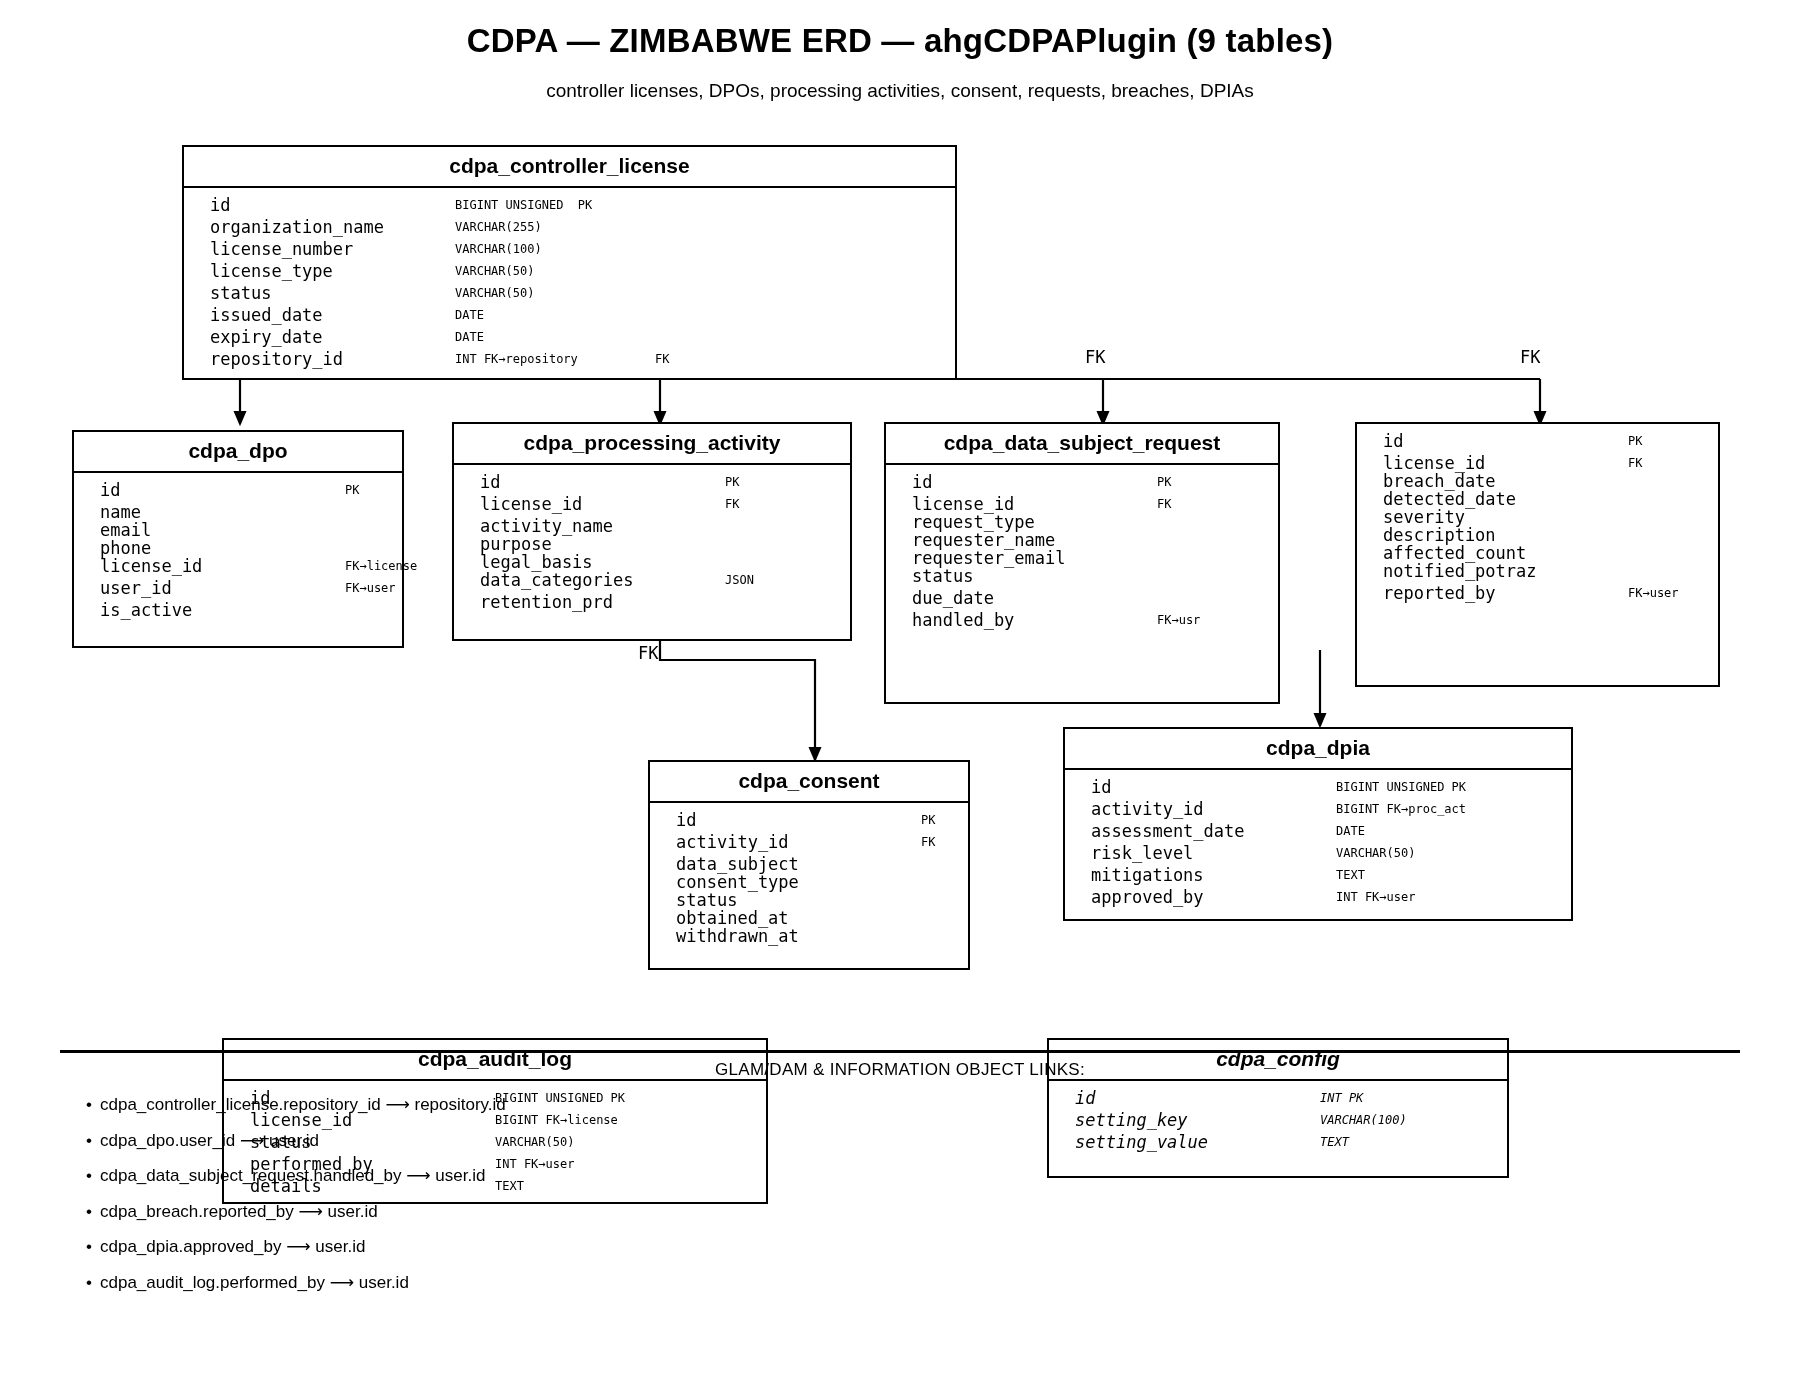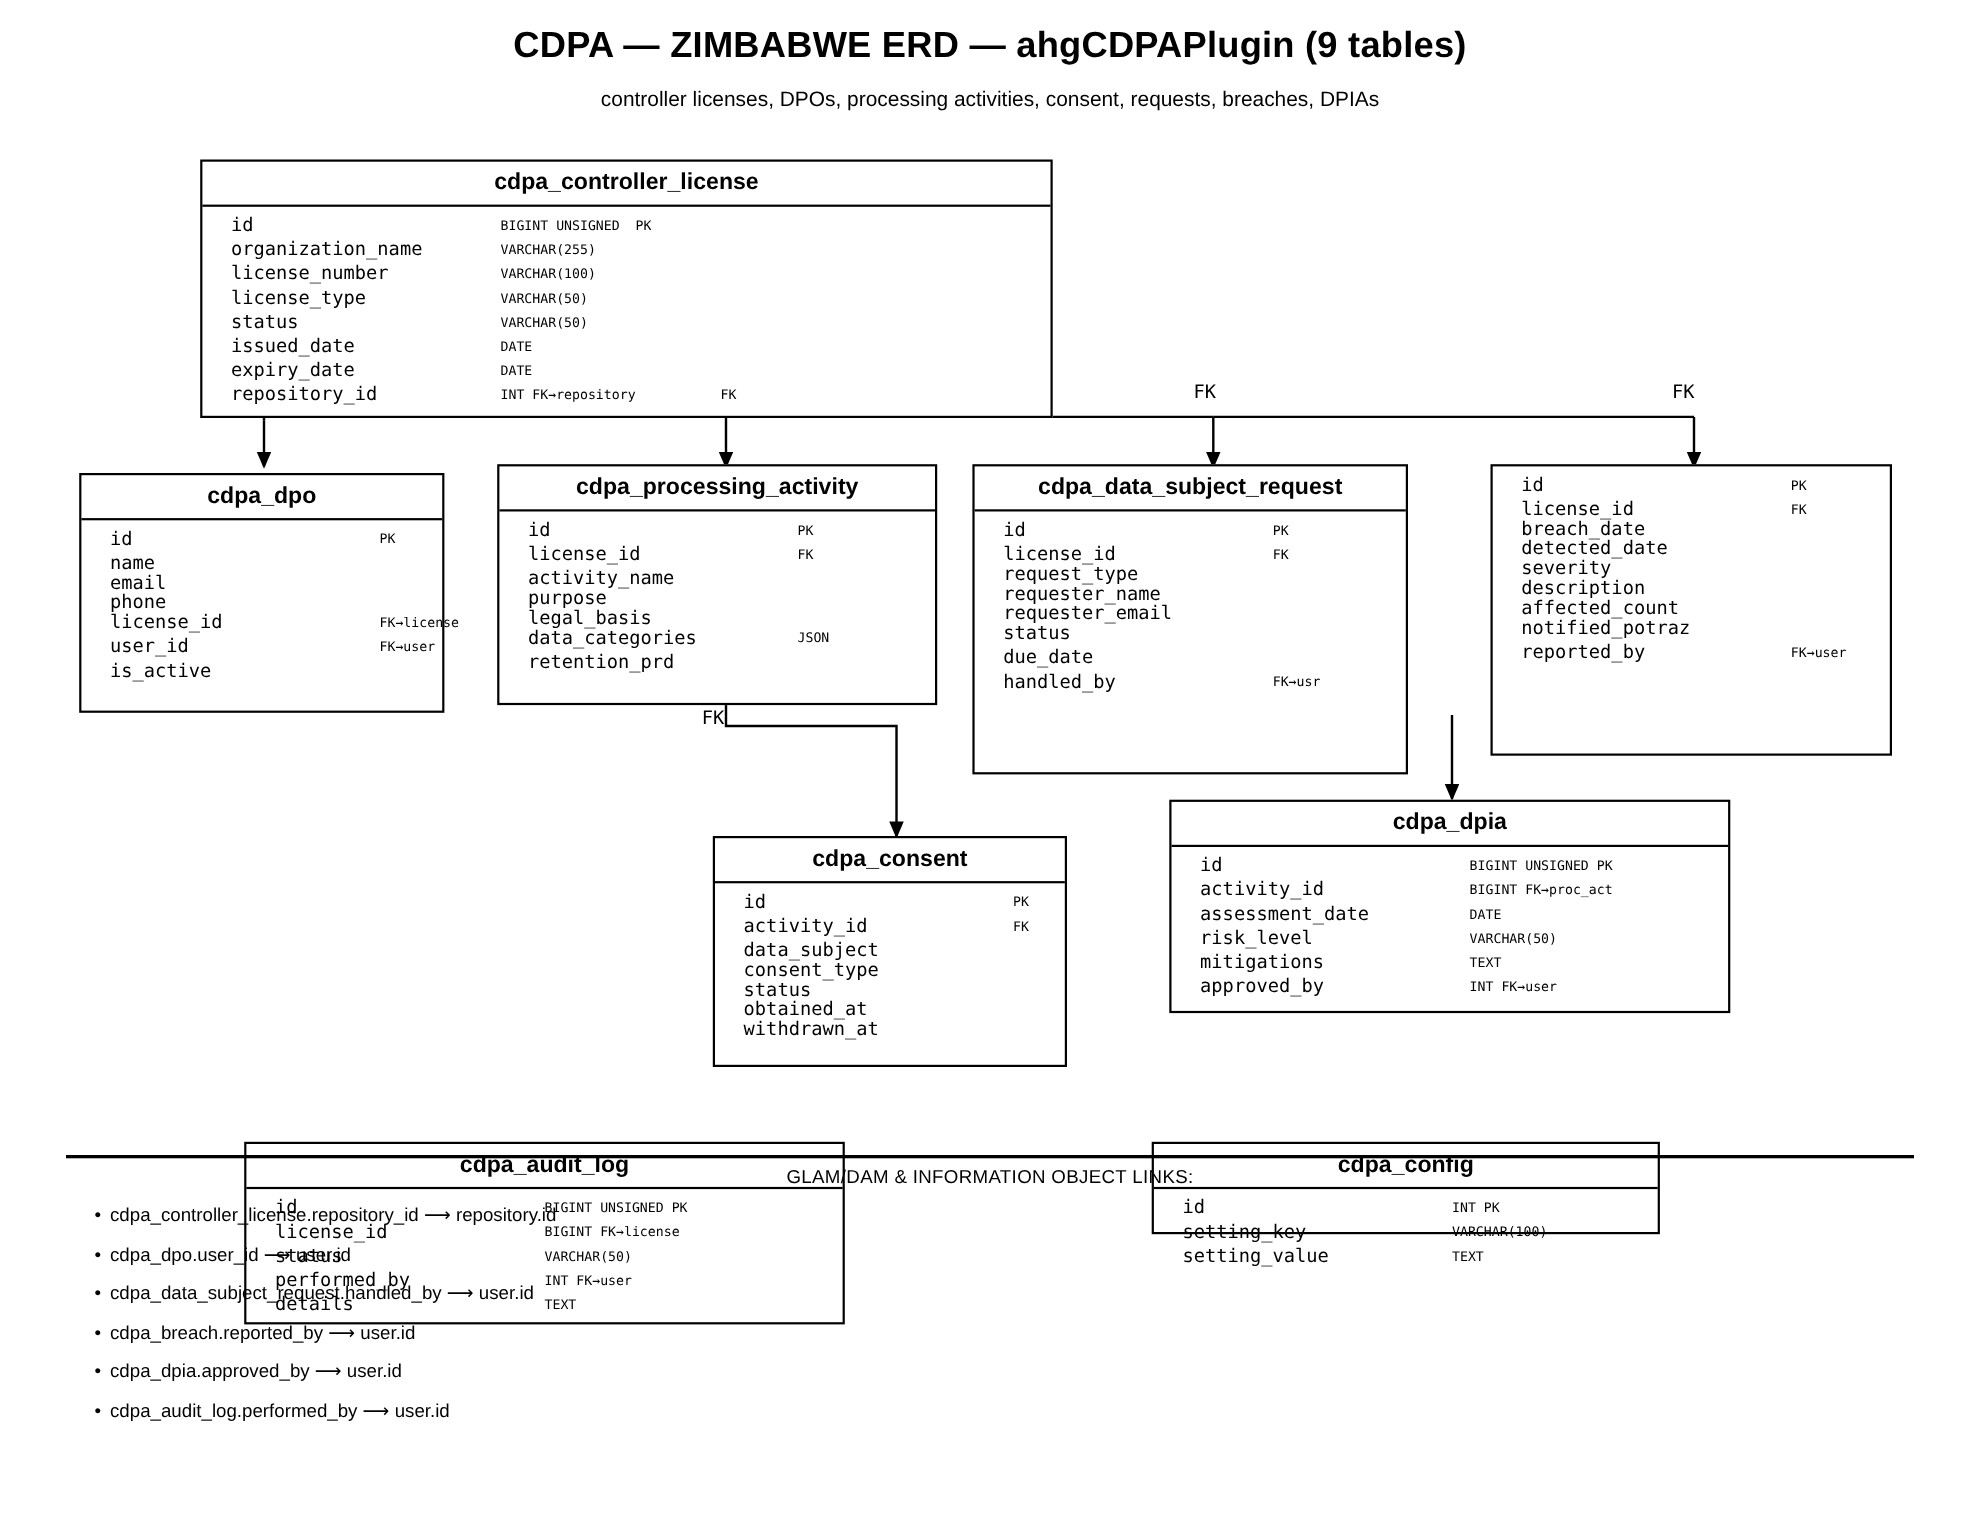--- a/index.html
+++ b/index.html
@@ -316,21 +316,21 @@
         <span class="cname">performed_by</span>
         <span class="ctype" style="left: 245px;">INT FK→user</span>
       </div>
       <div class="rowwrap" style="height: 22px;">
         <span class="cname">details</span>
         <span class="ctype" style="left: 245px;">TEXT</span>
       </div>
     </div>
 </div>
 
-<div class="tbl" style="left:1047px;top:1038px;width:462px;height:84px;">
+<div class="tbl" style="left:1047px;top:1038px;width:462px;height:140px;font-style:italic;">
   <div class="hdr">cdpa_config</div>
   <div class="body">
       <div class="rowwrap" style="height: 22px;">
         <span class="cname">id</span>
         <span class="ctype" style="left: 245px;">INT PK</span>
       </div>
       <div class="rowwrap" style="height: 22px;">
         <span class="cname">setting_key</span>
         <span class="ctype" style="left: 245px;">VARCHAR(100)</span>
       </div>

